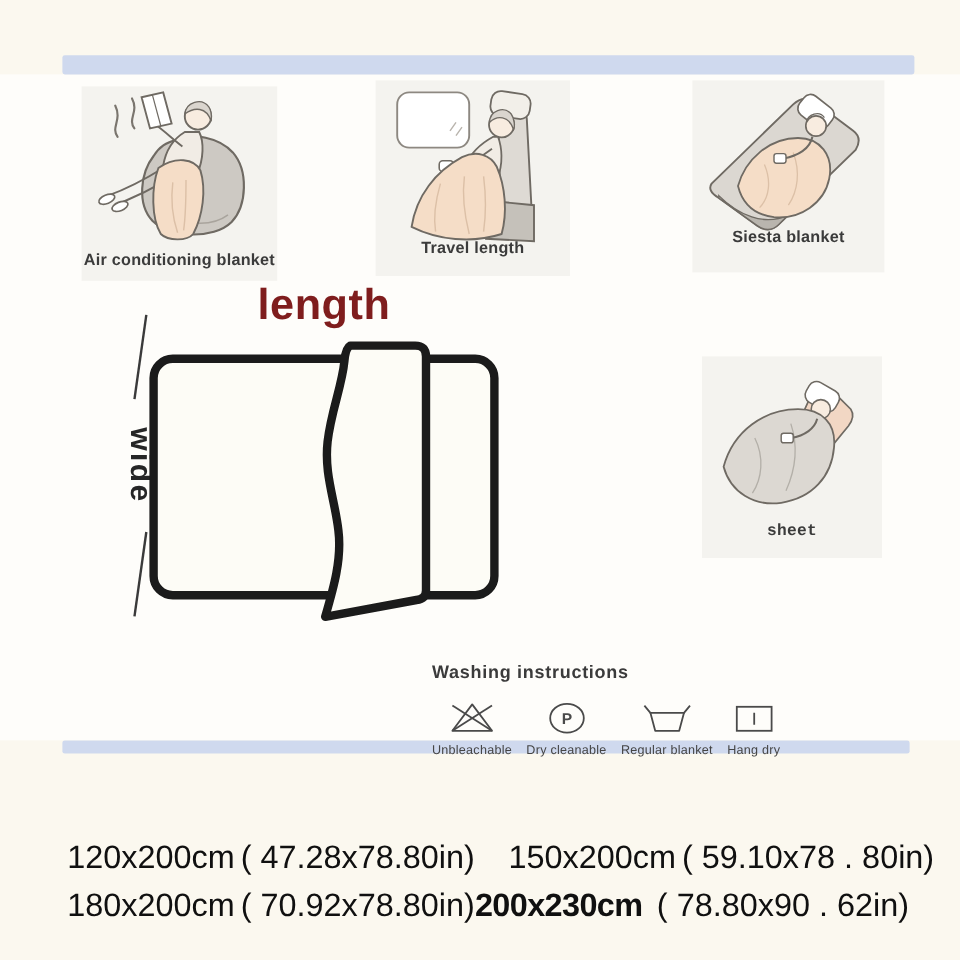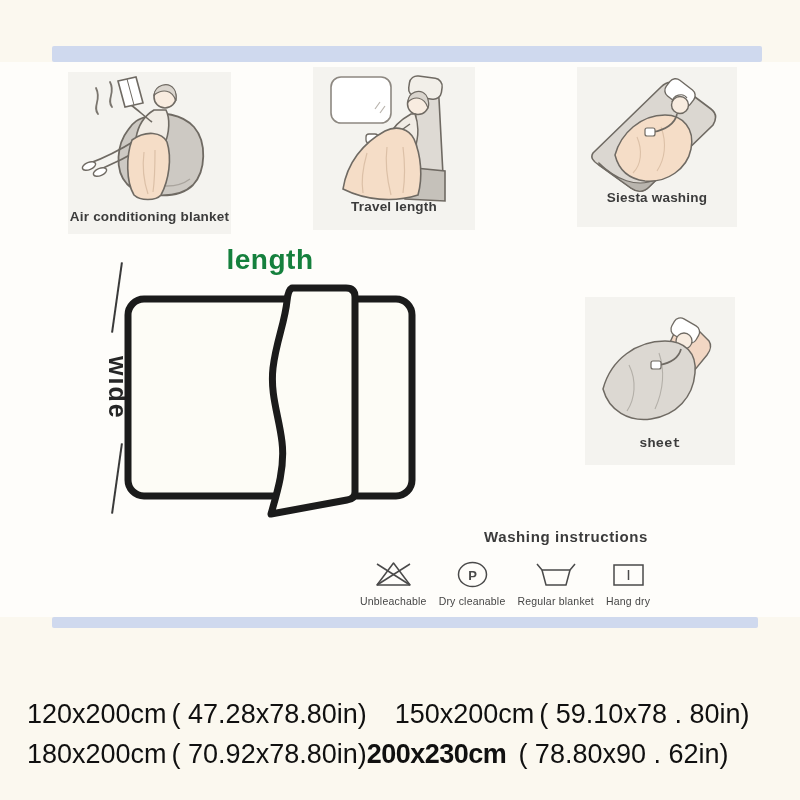--- a/index.html
+++ b/index.html
@@ -34,47 +34,47 @@
   .scene-siesta svg{left:2px;top:2px;}
   .scene-siesta figcaption{bottom:22px;}
   .scene-sheet{left:585px;top:297px;width:150px;height:168px;}
   .scene-sheet svg{left:2px;top:6px;}
   .scene-sheet figcaption{bottom:14px;font-weight:600;font-family:Liberation Mono, monospace;}
 
   
   .diagram{position:absolute;left:0;top:0;}
   .diagram-svg{position:absolute;left:95px;top:252px;}
   .length-label{
-    position:absolute;left:210px;top:244px;width:120px;text-align:center;
-    font-size:28px;font-weight:600;color:#15803d;letter-spacing:.5px;
+    position:absolute;left:210px;top:233px;width:120px;text-align:center;
+    font-size:36px;font-weight:600;color:#7f1d1d;letter-spacing:.5px;
   }
   .wide-dim{
     position:absolute;left:102px;top:262px;height:252px;width:30px;
     display:flex;flex-direction:column;align-items:center;justify-content:space-between;
   }
   .tick{width:2px;height:71px;background:#3a3a3a;transform:rotate(8deg);}
   .wide-label{
     writing-mode:vertical-rl;
     font-size:25px;font-weight:600;color:#262626;letter-spacing:2px;
   }
 
   
-  .washing{position:absolute;left:360px;top:528px;width:412px;text-align:center;}
+  .washing{position:absolute;left:360px;top:552px;width:412px;}
   .washing h3{
     margin:0;font-size:15px;font-weight:bold;color:#3b3b3b;letter-spacing:.6px;
   }
   .wash-row{
     margin-top:12px;display:flex;align-items:flex-end;gap:12px;
   }
   .wash-item{display:flex;flex-direction:column;align-items:center;gap:3px;}
   .wash-item svg{display:block;}
   .wash-label{font-size:10.5px;color:#454545;white-space:nowrap;letter-spacing:.2px;}
 
   
-  .sizes{position:absolute;left:0;top:694px;width:800px;padding-left:27px;box-sizing:border-box;
+  .sizes{position:absolute;left:0;top:694px;width:800px;padding-left:56px;box-sizing:border-box;
     color:#101010;font-size:27px;line-height:40px;}
   .size-line{white-space:nowrap;}
   .size-entry .in{margin-left:5px;}
   .size-entry.tight .in{margin-left:12px;}
   .gap{display:inline-block;width:28px;}
   .bold{font-weight:bold;letter-spacing:-0.5px;}
 </style>
 </head>
 <body>
 
@@ -133,21 +133,21 @@
     <path d="M20,96 L52,119 Q62,126 70,118 L78,110 C58,120 36,110 20,94 Z" fill="#b9b5ae" stroke="#6f6a63" stroke-width="1.1"></path>
     <rect x="86" y="14" width="30" height="20" rx="7" fill="#ffffff" stroke="#6f6a63" stroke-width="1.4" transform="rotate(38 101 24)"></rect>
     <circle cx="101" cy="36" r="8.5" fill="#f8ece0" stroke="#6f6a63" stroke-width="1.4"></circle>
     <path d="M93,33 C94,26 104,23 108,29" fill="none" stroke="#6f6a63" stroke-width="1.1"></path>
     <path d="M36,86 C42,64 62,46 86,46 C104,46 116,60 112,80 C108,100 88,114 66,112 C50,110 40,102 36,86 Z" fill="#f5ddc7" stroke="#6f6a63" stroke-width="1.5"></path>
     <path d="M58,68 C64,82 62,96 54,104" stroke="#dcc0a7" stroke-width="1.1" fill="none"></path>
     <path d="M82,58 C88,74 86,90 78,102" stroke="#dcc0a7" stroke-width="1.1" fill="none"></path>
     <path d="M98,45 C96,55 86,61 74,63" fill="none" stroke="#6f6a63" stroke-width="1.7"></path>
     <rect x="66" y="59" width="10" height="8" rx="2" fill="#ffffff" stroke="#6f6a63" stroke-width="1.2"></rect>
   </svg>
-  <figcaption>Siesta washing</figcaption>
+  <figcaption>Siesta blanket</figcaption>
 </figure>
 
 <div class="diagram">
   <div class="length-label">length</div>
   <div class="wide-dim">
     <span class="tick"></span>
     <span class="wide-label">wide</span>
     <span class="tick"></span>
   </div>
   <svg class="diagram-svg" width="330" height="270" viewBox="0 0 330 270">

